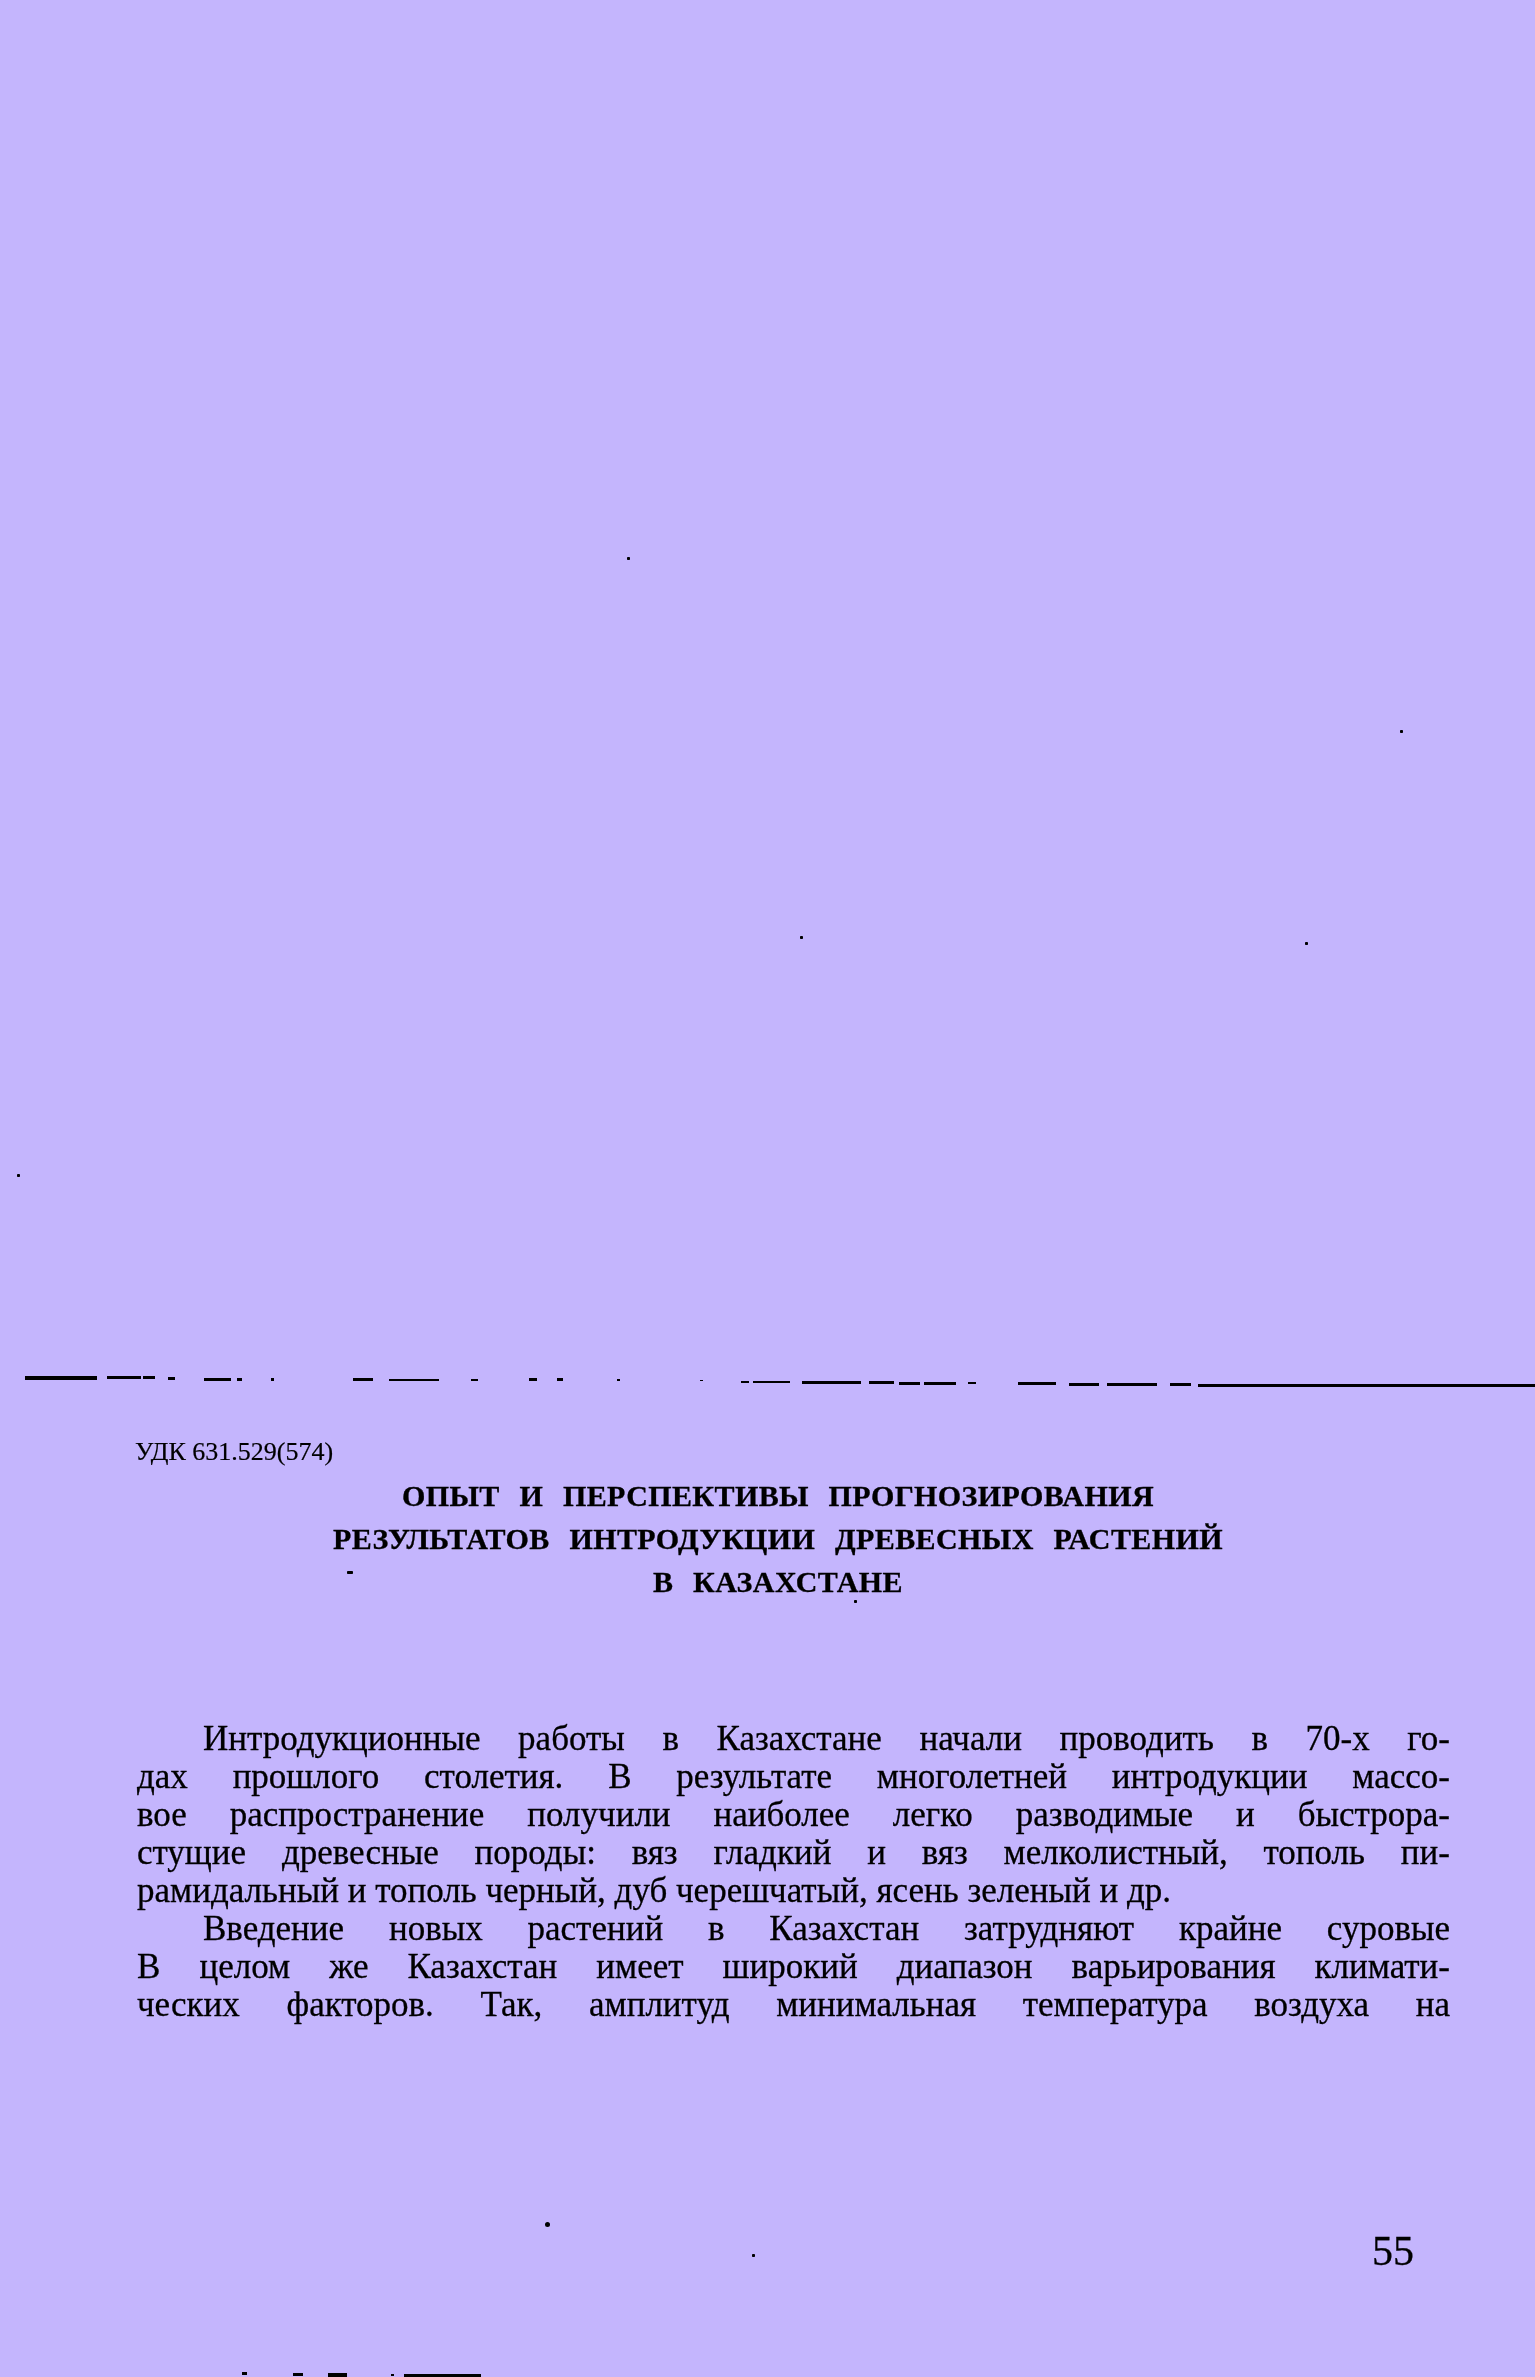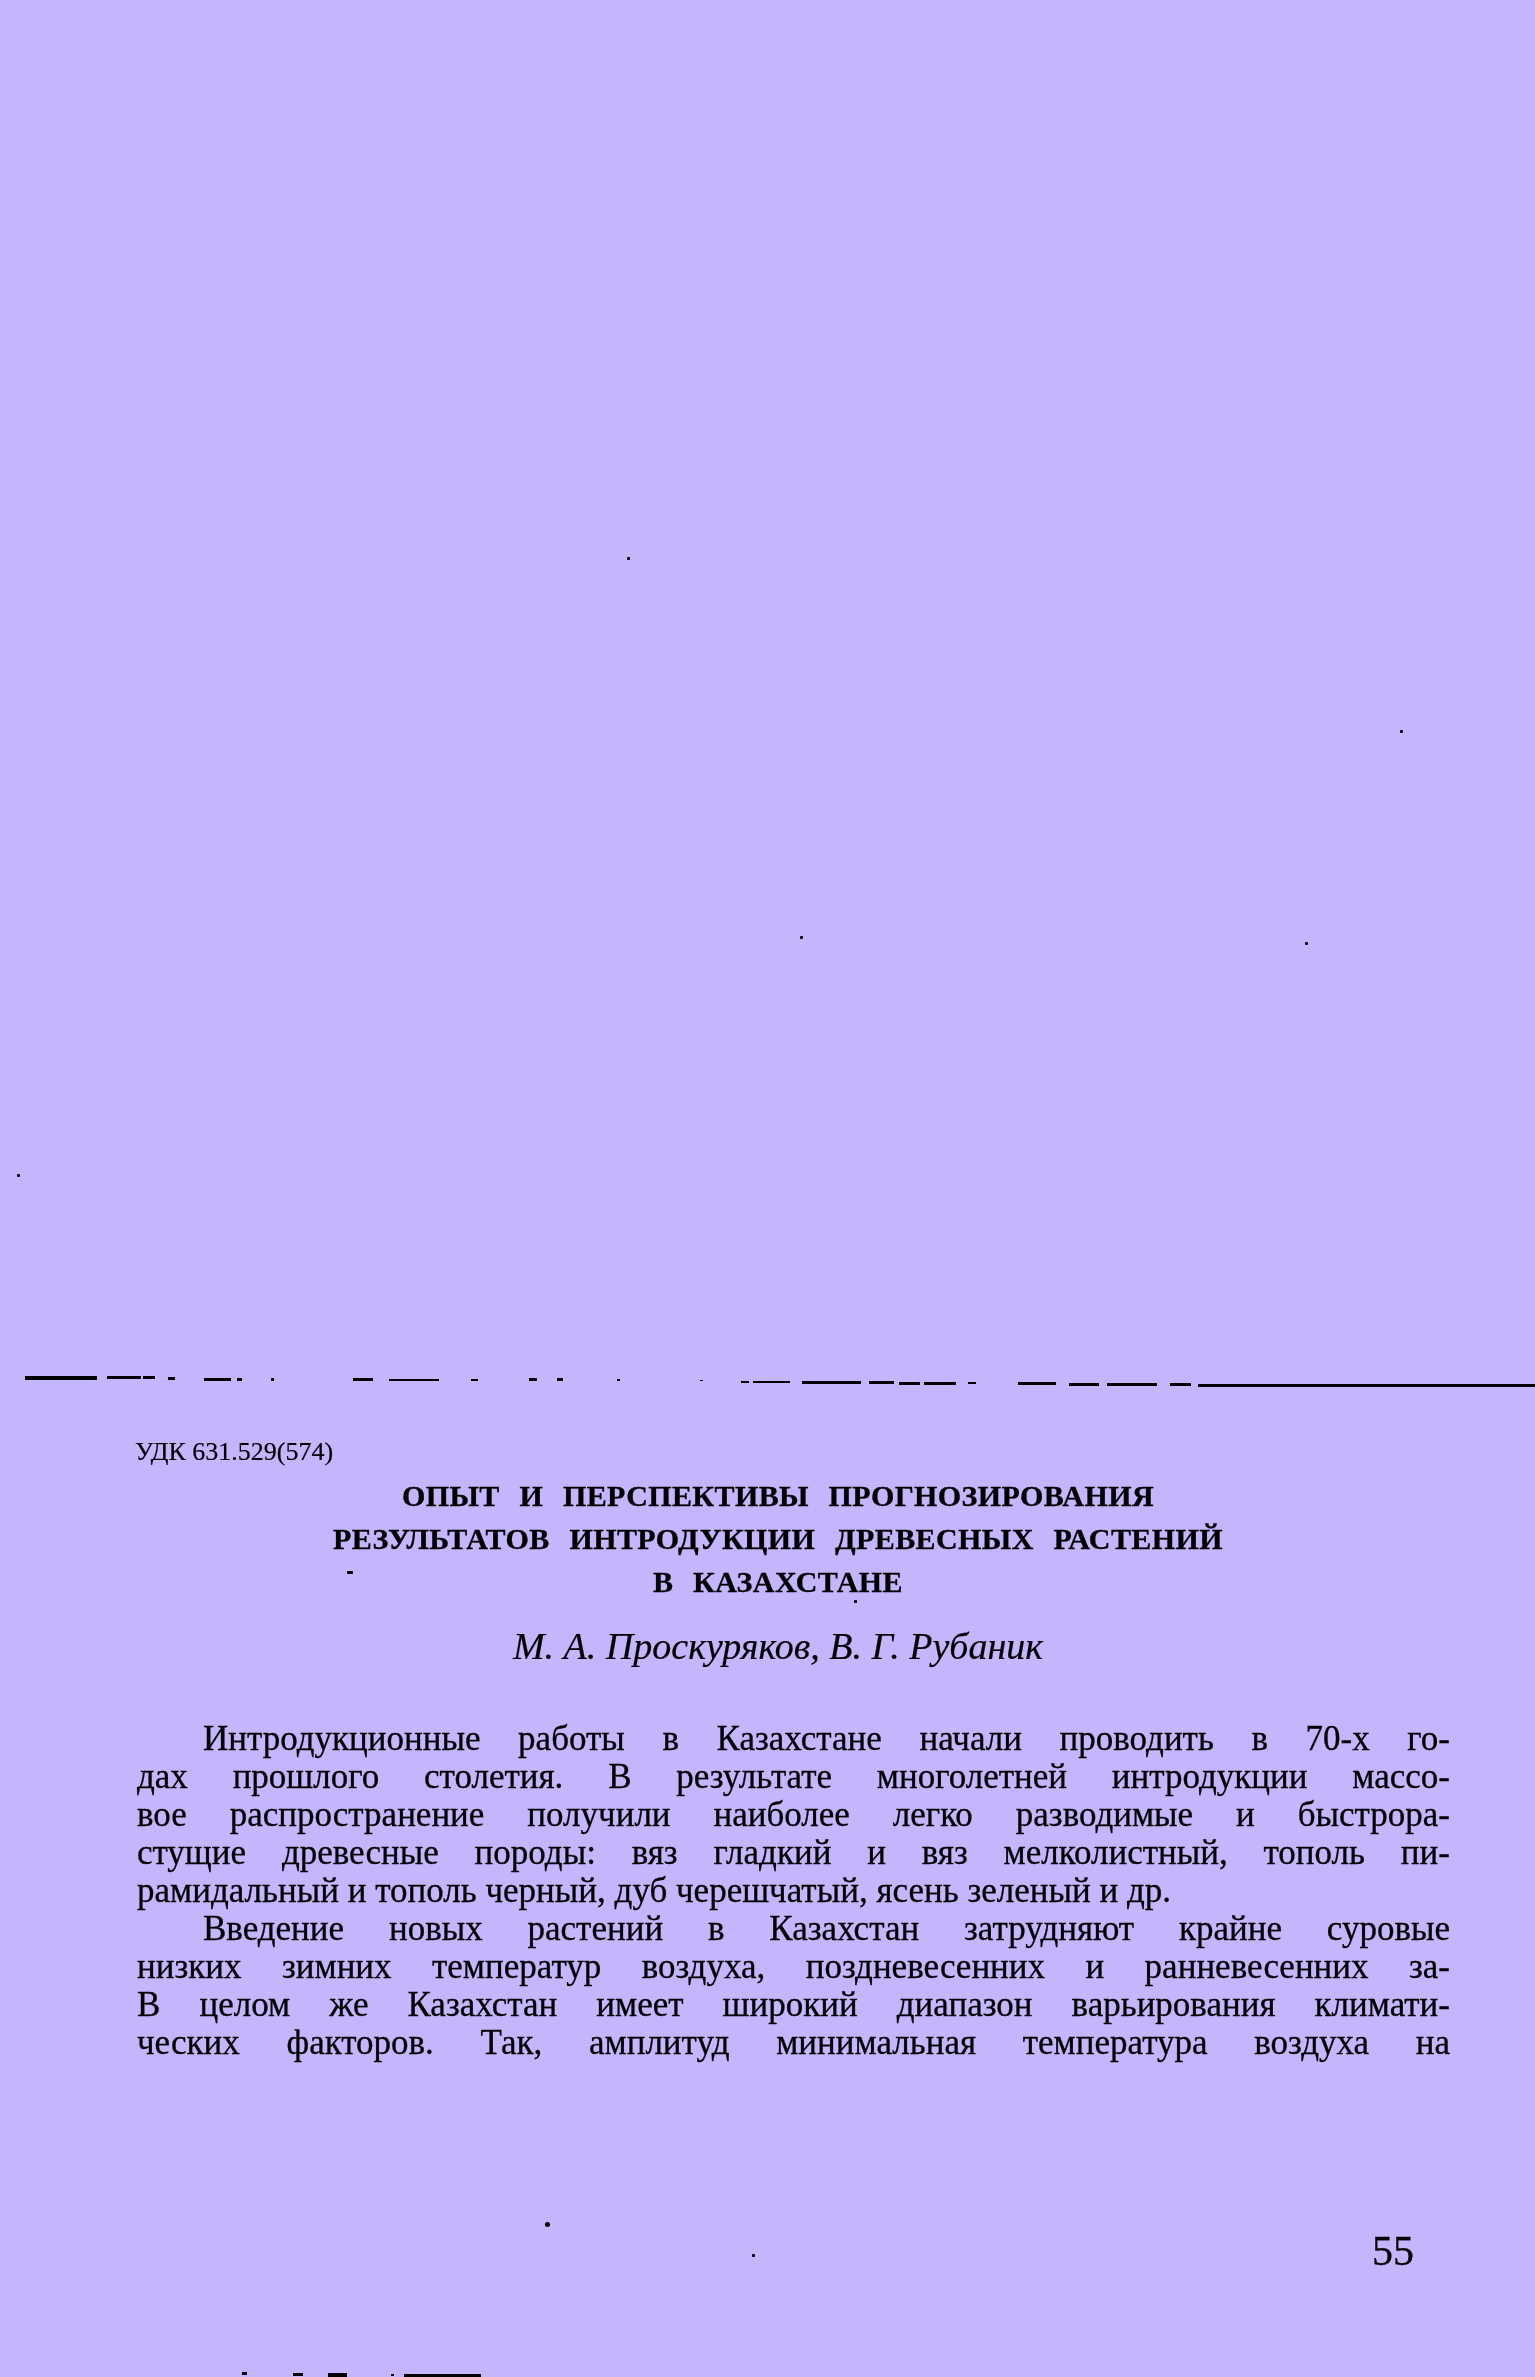--- a/index.html
+++ b/index.html
@@ -100,31 +100,29 @@
       <div class="dash" style="left: 1170px; width: 21px; top: 10px; height: 2.5px;"></div>
       <div class="dash" style="left: 1198px; width: 338px; top: 11px; height: 3.4px;"></div>
     </div>
 
   <div class="udc">УДК 631.529(574)</div>
 
   <div class="heading">
     <div class="title-line">ОПЫТ И ПЕРСПЕКТИВЫ ПРОГНОЗИРОВАНИЯ</div>
     <div class="title-line">РЕЗУЛЬТАТОВ ИНТРОДУКЦИИ ДРЕВЕСНЫХ РАСТЕНИЙ</div>
     <div class="title-line">В КАЗАХСТАНЕ</div>
-    <div class="authors">М. А. Проскуряков, В. Г. Рубаник</div>
   </div>
 
   <div class="body-text">
     <div class="body-line indent">Интродукционные работы в Казахстане начали проводить в 70-х го-</div>
     <div class="body-line">дах прошлого столетия. В результате многолетней интродукции массо-</div>
     <div class="body-line">вое распространение получили наиболее легко разводимые и быстрора-</div>
     <div class="body-line">стущие древесные породы: вяз гладкий и вяз мелколистный, тополь пи-</div>
     <div class="body-line para-end">рамидальный и тополь черный, дуб черешчатый, ясень зеленый и др.</div>
     <div class="body-line indent">Введение новых растений в Казахстан затрудняют крайне суровые</div>
-    <div class="body-line">низких зимних температур воздуха, поздневесенних и ранневесенних за-</div>
     <div class="body-line">В целом же Казахстан имеет широкий диапазон варьирования климати-</div>
     <div class="body-line">ческих факторов. Так, амплитуд минимальная температура воздуха на</div>
   </div>
 
   <div class="page-number">55</div>
 
   <div class="edge-layer">
       <div class="dash" style="left: 242px; width: 5px; top: 0px; height: 3.4px;"></div>
       <div class="dash" style="left: 293px; width: 10px; top: 0.8px; height: 3.4px;"></div>
       <div class="dash" style="left: 328px; width: 18.5px; top: 0.8px; height: 4.2px;"></div>

